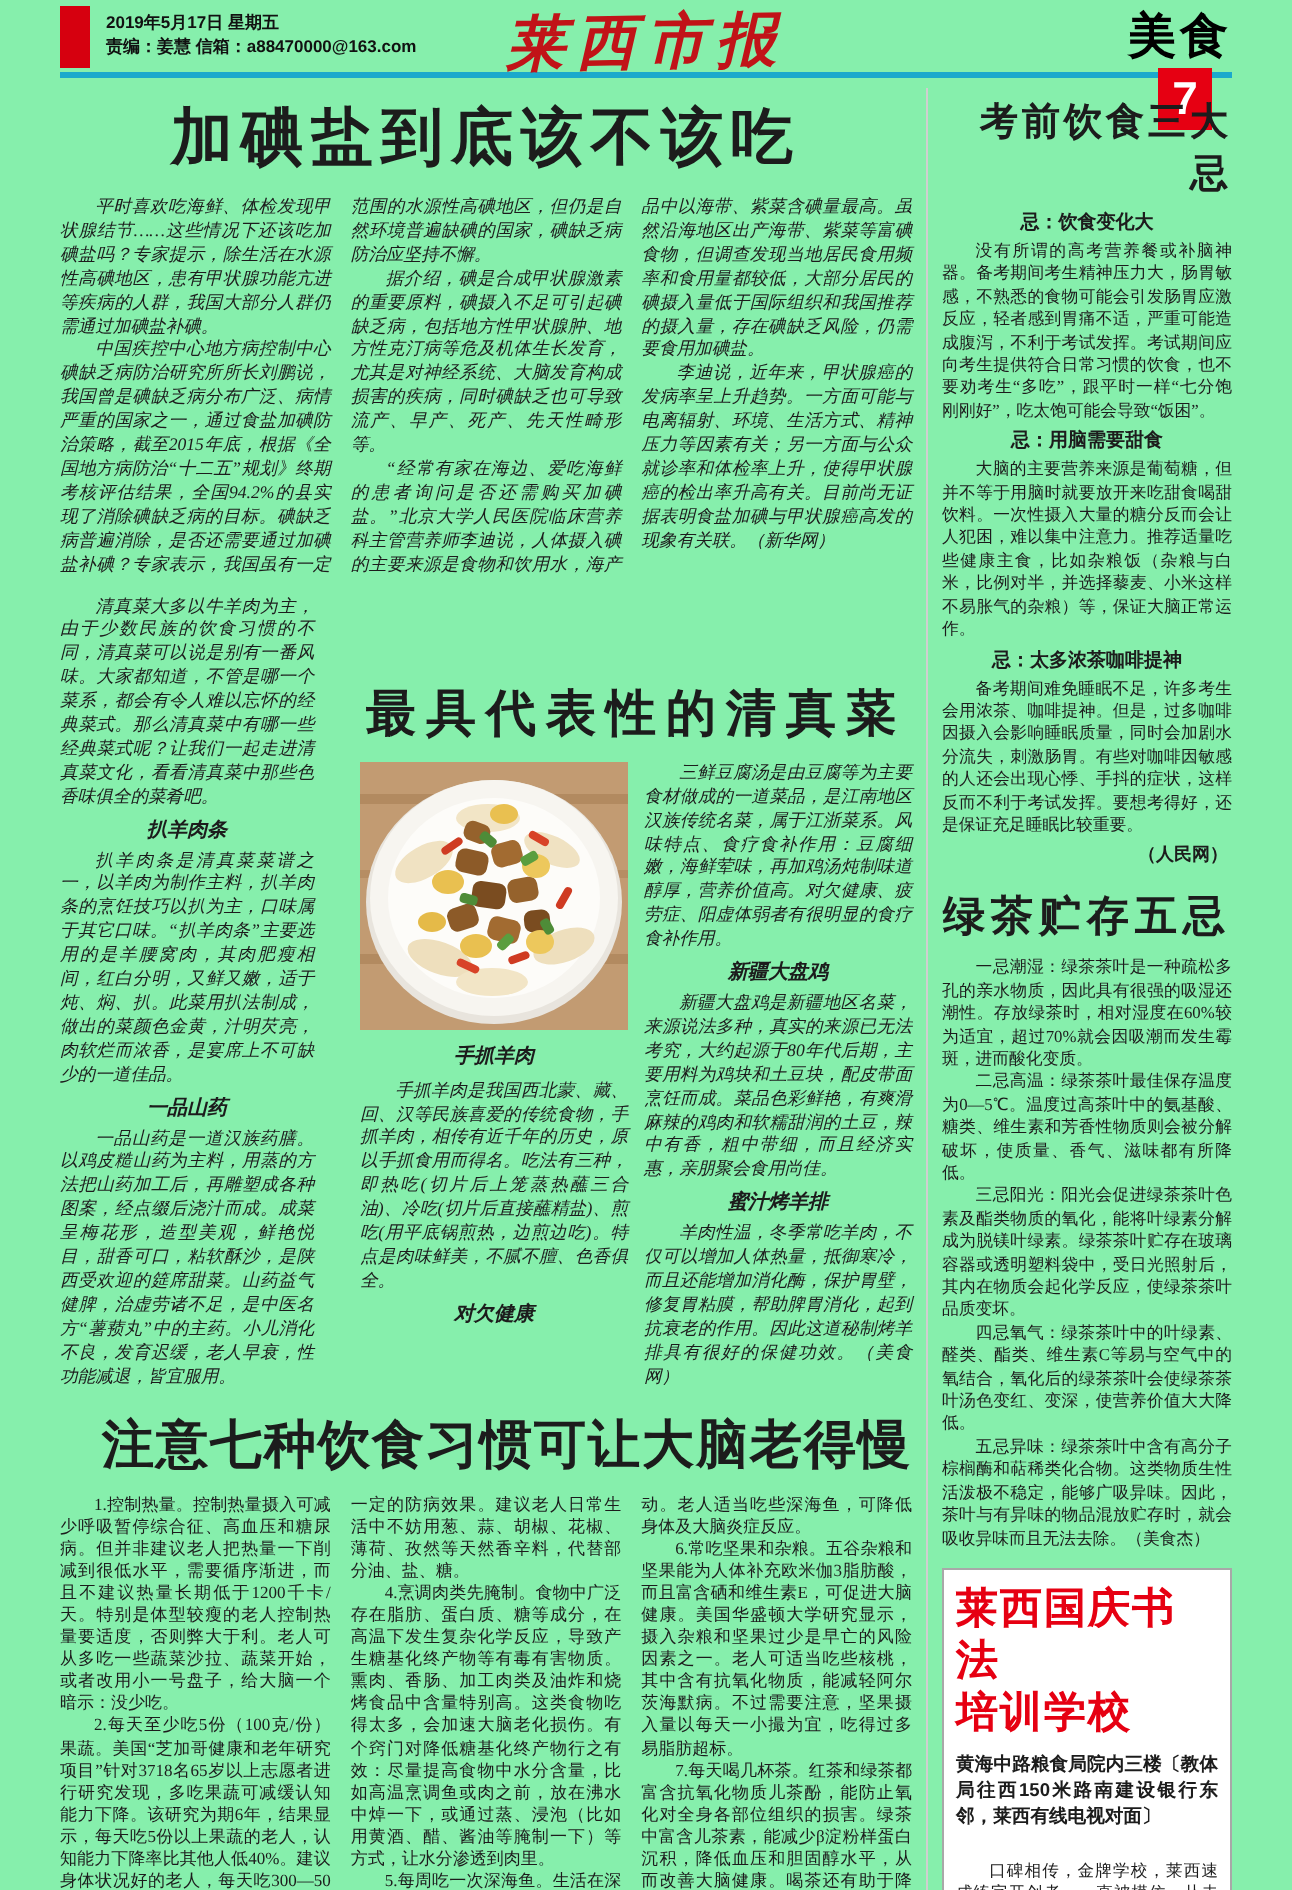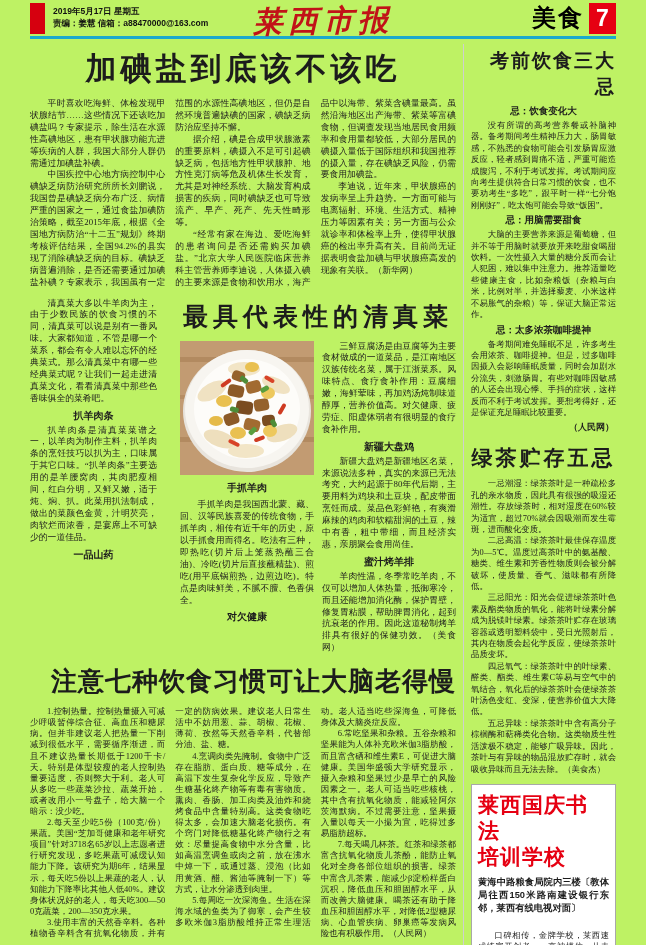--- a/index.html
+++ b/index.html
@@ -1,45 +1,45 @@
 <!DOCTYPE html>
 <html><head>
 <meta charset="utf-8">
 <style>
   * { margin:0; padding:0; box-sizing:border-box; }
   html,body { background:#e8e8e8; }
   .page {
     position:relative; width:646px; height:945px; margin:0 auto;
-    background:#bef264; overflow:hidden; color:#1c1c1c;
+    background:#86efac; overflow:hidden; color:#1c1c1c;
     font-family:"Liberation Serif", serif;
   }
   
   .header { position:relative; height:36px; padding:3px 30px 0 30px; }
   .corner-bar { position:absolute; left:30px; top:3px; width:15px; height:31px; background:#d6000f; }
   .dateblock { position:absolute; left:53px; top:5px; font-family:"Liberation Sans",sans-serif; font-weight:bold; font-size:8.5px; line-height:12px; color:#111; }
   .masthead { position:absolute; left:50%; top:1px; transform:translateX(-50%) rotate(-1deg); color:#c11318; font-family:"DejaVu Serif",serif; font-style:italic; font-weight:bold; font-size:30px; letter-spacing:5px; white-space:nowrap; }
-  .header-right { position:absolute; right:30px; top:2px; display:flex; align-items:center; }
+  .header-right { position:absolute; right:30px; top:2px; display:flex; align-items:center;flex-direction:column; }
   .section-label { font-family:"Liberation Sans",sans-serif; font-weight:900; font-size:24px; letter-spacing:2px; color:#000; }
   .page-num-box { width:27px; height:31px; margin-left:5px; background:#e60012; color:#fff; font-family:"Liberation Sans",sans-serif; font-weight:bold; font-size:23px; display:flex; align-items:center; justify-content:center; }
   .cyan-rule { margin:0 30px; height:3px; border-top:2.5px solid #1ba9cc; border-bottom:1px solid #1ba9cc; }
   
   .content { position:absolute; top:44px; left:30px; right:30px; bottom:0; display:flex; }
   .main { width:426px; }
   .vdivider { width:1px; background:#cfcfcf; margin:0 7px; }
   .sidebar { flex:1; min-width:0; }
   
   .p { text-indent:2em; text-align:justify; word-break:break-all; }
-  .main-body { font-size:8.8px; line-height:11.9px; }
+  .main-body { font-size:8.8px; line-height:11.9px;font-style:italic; }
   .side-body { font-size:8.4px; line-height:11.4px; }
   .subhead { font-family:"Liberation Sans",sans-serif; font-weight:bold; font-size:10px; text-align:center; margin:5px 0 3px; }
   
   .a1-title { font-family:"Liberation Sans",sans-serif; font-weight:900; font-size:31px; letter-spacing:4px; text-align:center; margin:4px 0 8px; }
   .cols3 { column-count:3; column-gap:10px; }
   
-  .halal { display:flex; gap:23px; margin-top:9px; }
+  .halal { display:flex; gap:23px; margin-top:9px;align-items:flex-end; }
   .halal-left { width:134px; }
   .halal-right { flex:1; }
   .halal-headline { font-family:"Liberation Sans",sans-serif; font-weight:900; font-size:25px; letter-spacing:5px; text-align:center; margin:2px 0 8px; }
   .halal-grid { display:flex; gap:8px; }
   .hcol { width:134px; }
   .dish-photo-wrap { width:134px; }
   .dish-caption { font-family:"Liberation Sans",sans-serif; font-weight:bold; font-size:10px; text-align:center; margin:4px 0 5px; }
   
   .brain-title { font-family:"Liberation Sans",sans-serif; font-weight:900; font-size:26px; letter-spacing:1px; text-align:right; margin:10px 0 7px; white-space:nowrap; }
   .brain-body { font-size:8.5px; line-height:11.1px; }
@@ -87,20 +87,21 @@
           <p class="p">李迪说，近年来，甲状腺癌的发病率呈上升趋势。一方面可能与电离辐射、环境、生活方式、精神压力等因素有关；另一方面与公众就诊率和体检率上升，使得甲状腺癌的检出率升高有关。目前尚无证据表明食盐加碘与甲状腺癌高发的现象有关联。（新华网）</p>
         </div>
       </div>
 
       <div class="halal">
         <div class="halal-left main-body">
           <p class="p">清真菜大多以牛羊肉为主，由于少数民族的饮食习惯的不同，清真菜可以说是别有一番风味。大家都知道，不管是哪一个菜系，都会有令人难以忘怀的经典菜式。那么清真菜中有哪一些经典菜式呢？让我们一起走进清真菜文化，看看清真菜中那些色香味俱全的菜肴吧。</p>
           <div class="subhead">扒羊肉条</div>
           <p class="p">扒羊肉条是清真菜菜谱之一，以羊肉为制作主料，扒羊肉条的烹饪技巧以扒为主，口味属于其它口味。“扒羊肉条”主要选用的是羊腰窝肉，其肉肥瘦相间，红白分明，又鲜又嫩，适于炖、焖、扒。此菜用扒法制成，做出的菜颜色金黄，汁明芡亮，肉软烂而浓香，是宴席上不可缺少的一道佳品。</p>
           <div class="subhead">一品山药</div>
+          <p class="p">一品山药是一道汉族药膳。以鸡皮糙山药为主料，用蒸的方法把山药加工后，再雕塑成各种图案，经点缀后浇汁而成。成菜呈梅花形，造型美观，鲜艳悦目，甜香可口，粘软酥沙，是陕西受欢迎的筵席甜菜。山药益气健脾，治虚劳诸不足，是中医名方“薯蓣丸”中的主药。小儿消化不良，发育迟缓，老人早衰，性功能减退，皆宜服用。</p>
         </div>
         <div class="halal-right">
           <div class="halal-headline">最具代表性的清真菜</div>
           <div class="halal-grid">
             <div class="hcol main-body">
               <div class="dish-photo-wrap">
                 <svg width="134" height="134" viewBox="0 0 134 134">
                   <rect width="134" height="134" fill="#c29b72"></rect>
                   <rect y="16" width="134" height="5" fill="#b28a60"></rect>
                   <rect y="54" width="134" height="4" fill="#b68d63"></rect>

